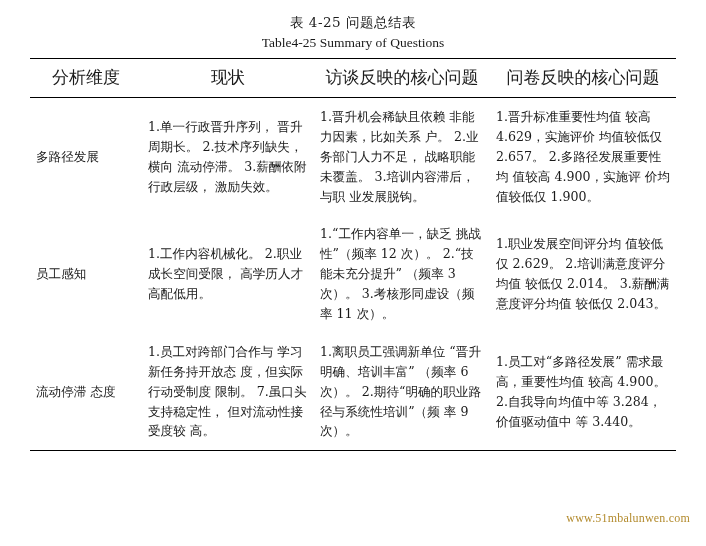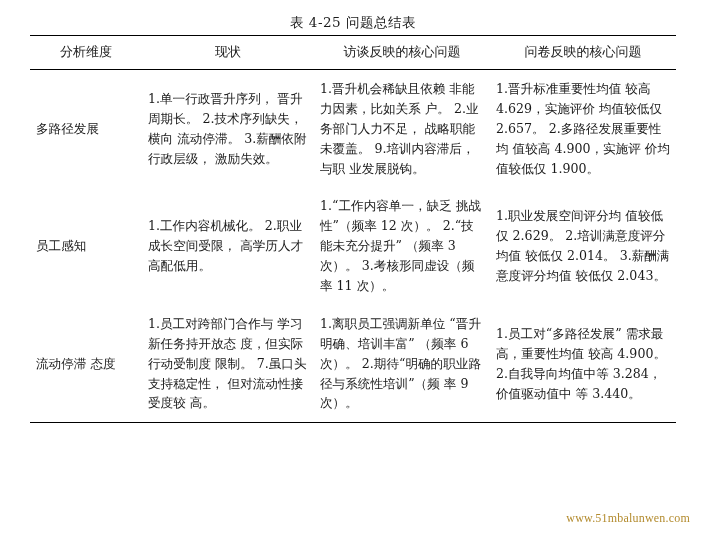--- a/index.html
+++ b/index.html
@@ -36,21 +36,21 @@
     font-family: "Liberation Serif", serif;
   }
   table.qtable {
     width: 646px;
     border-collapse: collapse;
     table-layout: fixed;
     margin: 0 auto;
   }
   table.qtable thead th {
     font-weight: normal;
-    font-size: 13px;
+    font-size: 17px;
     text-align: center;
     padding: 7px 4px 8px 4px;
     font-family: "DejaVu Serif", "Liberation Serif", serif;
   }
   .rule-top {
     border-top: 1.6px solid #000;
   }
   .rule-mid {
     border-bottom: 1px solid #000;
   }
@@ -95,20 +95,21 @@
     font-family: Liberation Serif, serif;
     letter-spacing: 0.2px;
   }
 </style>
 </head>
 <body>
 
 <div class="page">
 
   <div class="title-cn">表 4-25  问题总结表</div>
+  <div class="title-en">Table4-25 Summary of Questions</div>
 
   <table class="qtable">
     <colgroup>
       <col class="col1">
         <col class="col2">
         <col class="col3">
         <col class="col4">
     </colgroup>
     <thead>
       <tr class="rule-top rule-mid">
@@ -125,21 +126,21 @@
 晋升周期长。
 2.技术序列缺失，横向
 流动停滞。
 3.薪酬依附行政层级，
 激励失效。</td>
         <td class="cell">1.晋升机会稀缺且依赖
 非能力因素，比如关系
 户。
 2.业务部门人力不足，
 战略职能未覆盖。
-9.培训内容滞后，与职
+3.培训内容滞后，与职
 业发展脱钩。</td>
         <td class="cell">1.晋升标准重要性均值
 较高 4.629，实施评价
 均值较低仅 2.657。
 2.多路径发展重要性均
 值较高 4.900，实施评
 价均值较低仅 1.900。</td>
       </tr>
       <tr>
         <td class="dim">员工感知</td>

